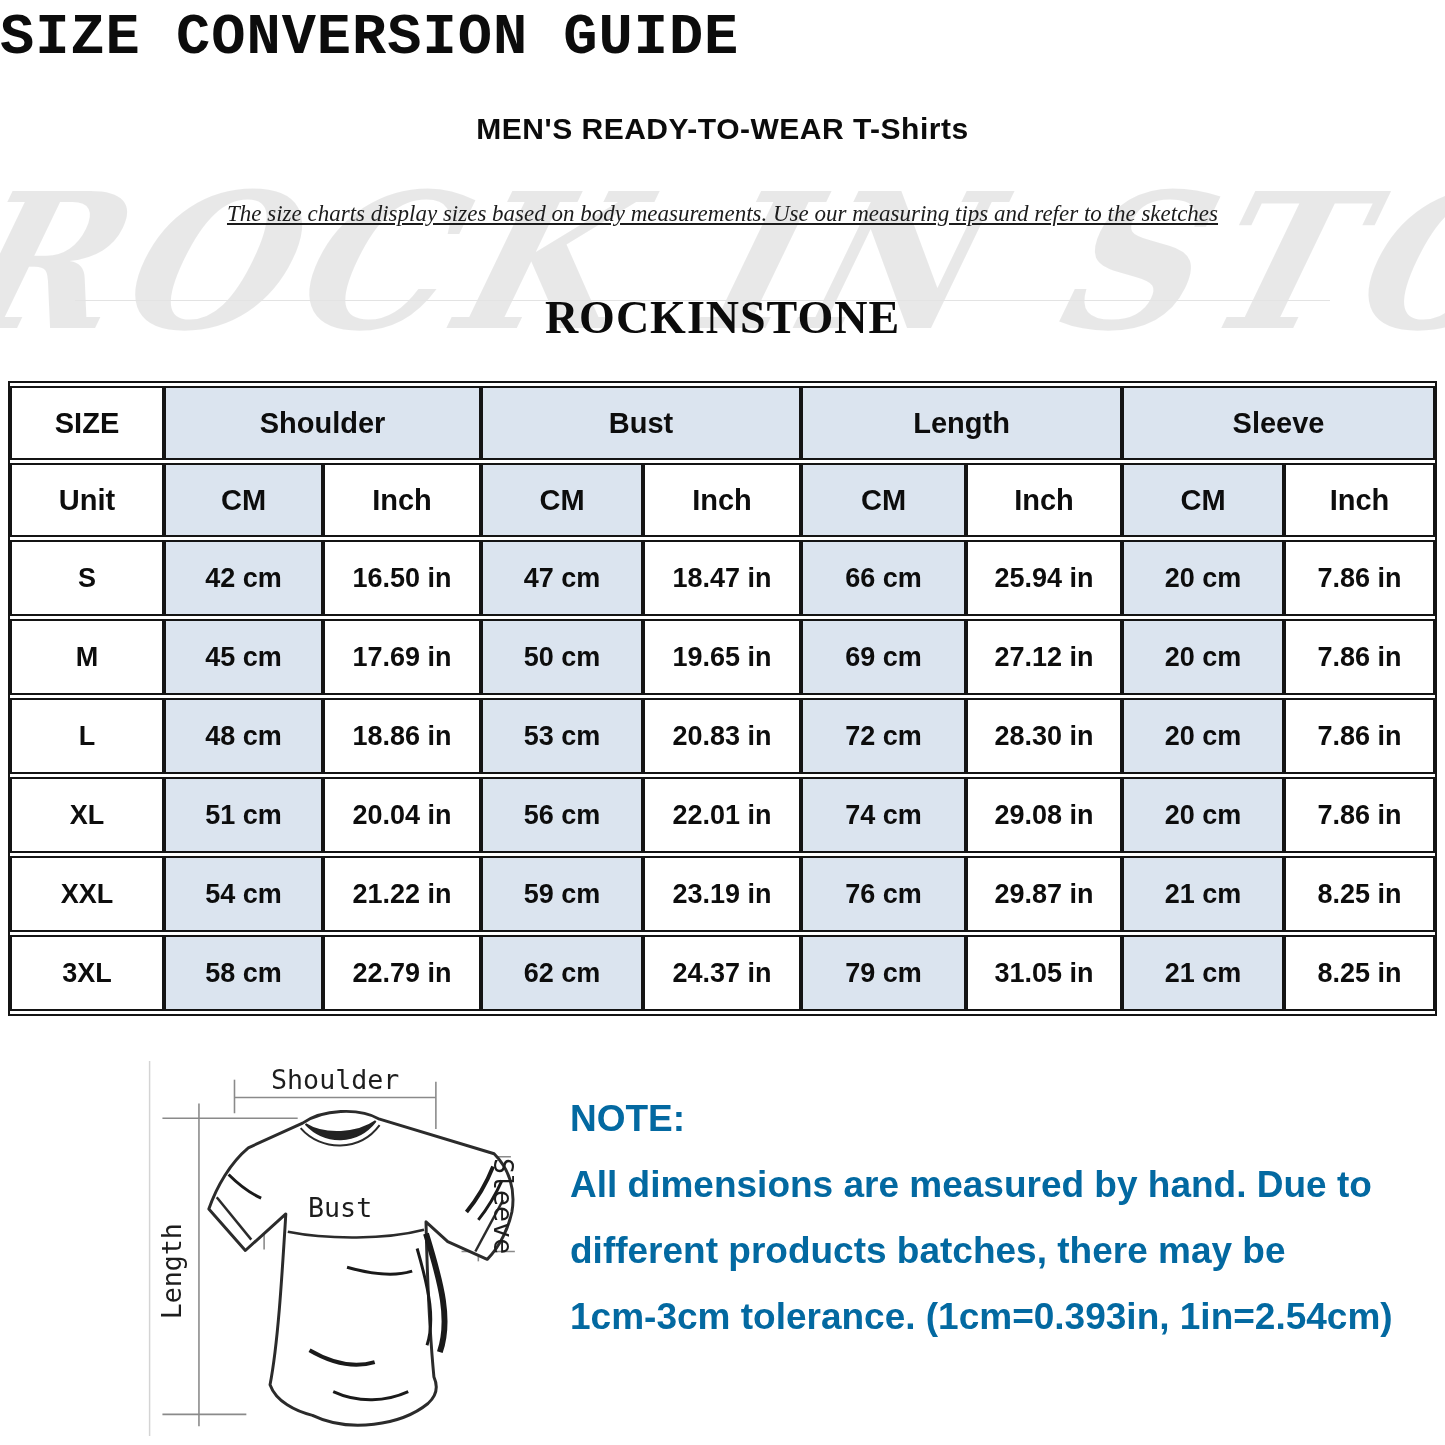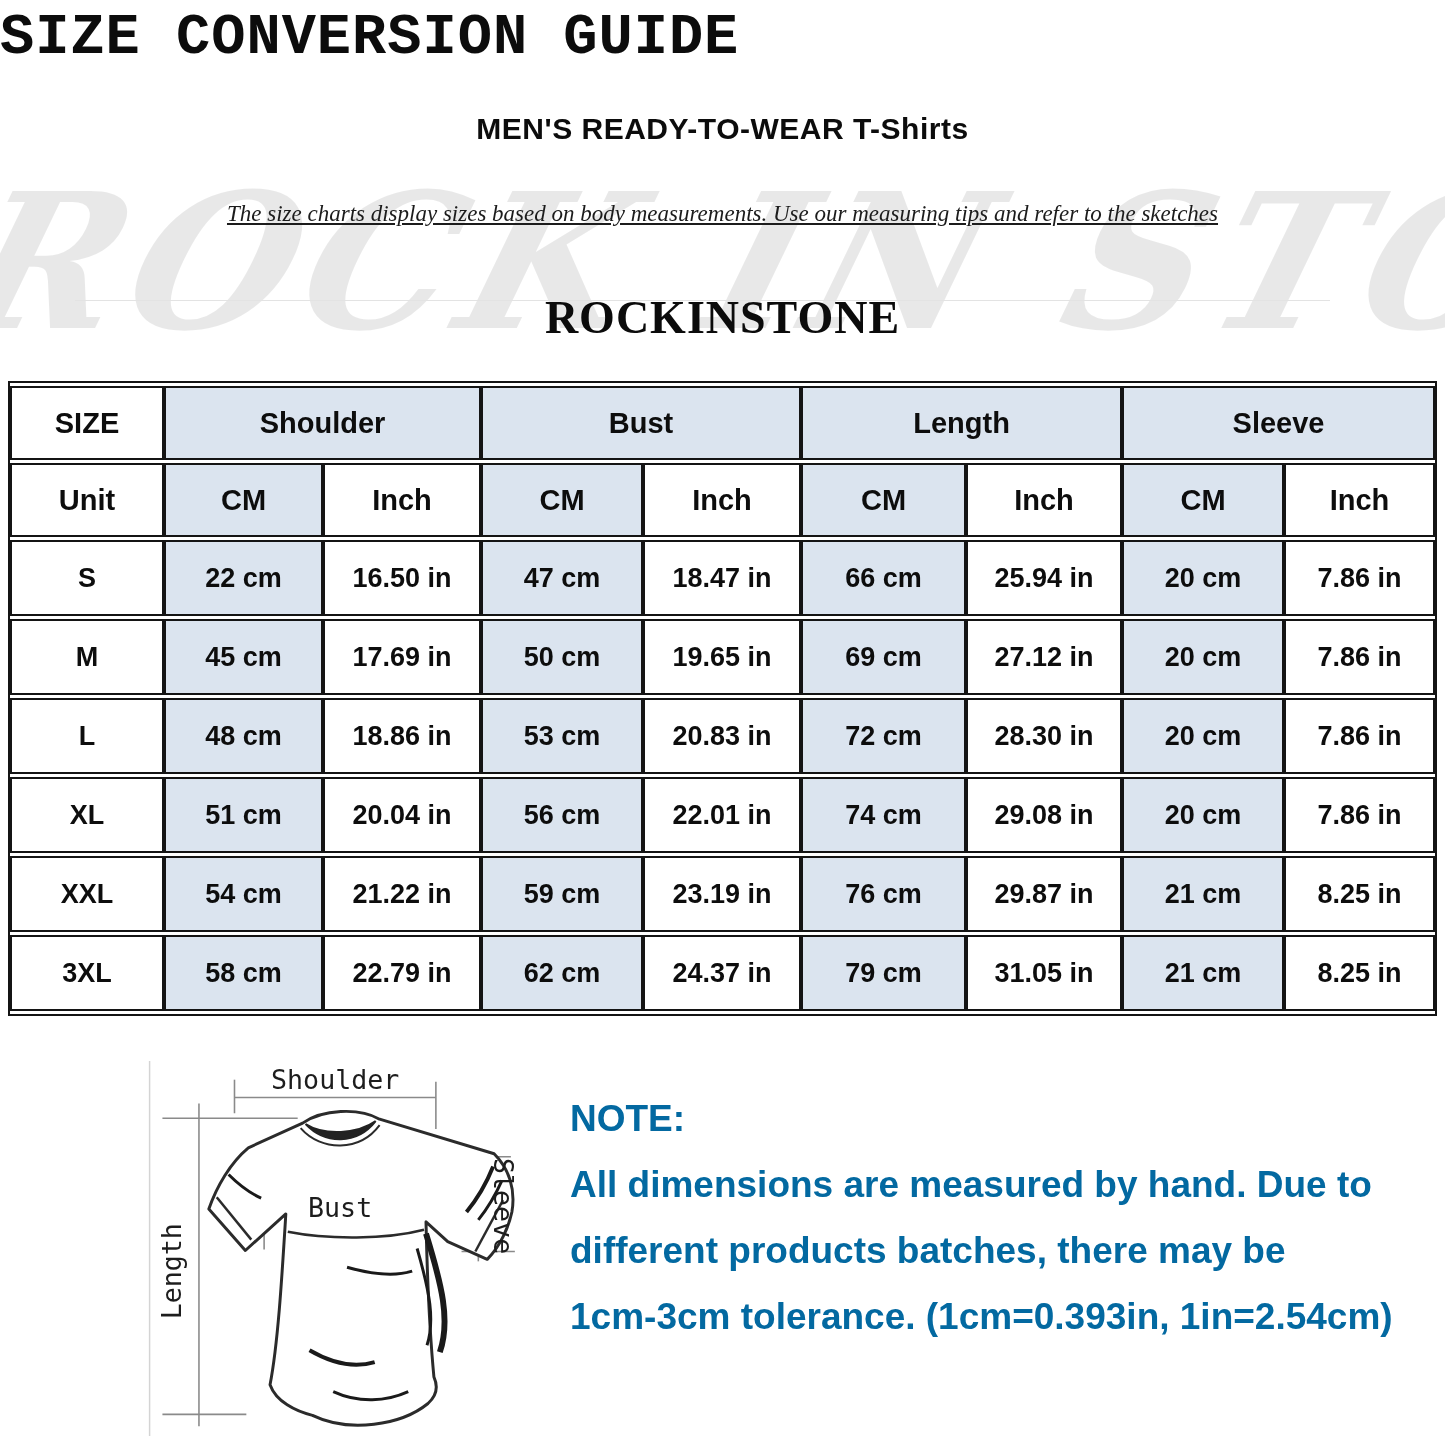--- a/index.html
+++ b/index.html
@@ -90,21 +90,21 @@
             <th class="white">Inch</th>
             <th class="blue">CM</th>
             <th class="white">Inch</th>
             <th class="blue">CM</th>
             <th class="white">Inch</th>
           </tr>
       </thead>
       <tbody id="tbody">
           <tr>
             <td class="white">S</td>
-            <td class="blue">22 cm</td>
+            <td class="blue">42 cm</td>
             <td class="white">16.50 in</td>
             <td class="blue">47 cm</td>
             <td class="white">18.47 in</td>
             <td class="blue">66 cm</td>
             <td class="white">25.94 in</td>
             <td class="blue">20 cm</td>
             <td class="white">7.86 in</td>
           </tr>
           <tr>
             <td class="white">M</td>

